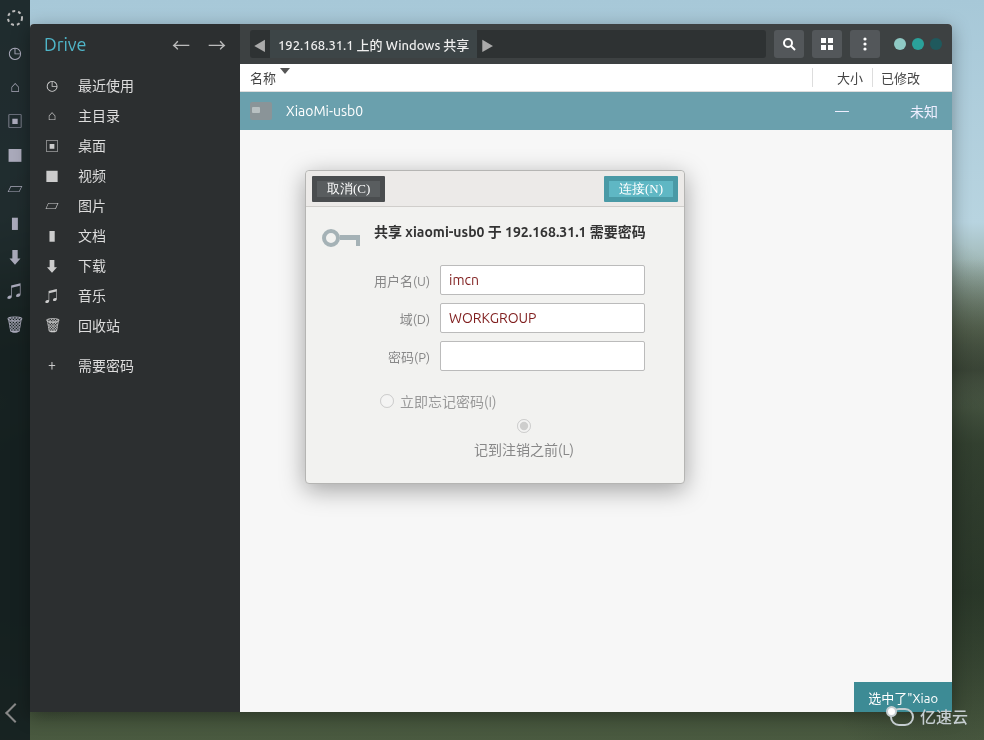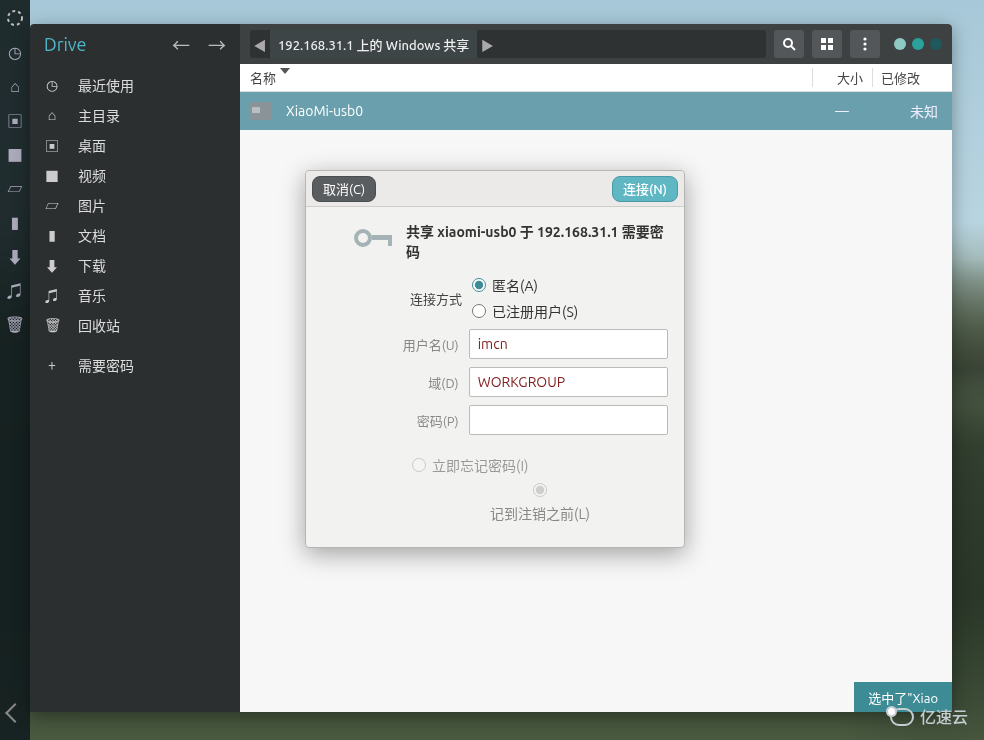--- a/index.html
+++ b/index.html
@@ -37,24 +37,24 @@
   .filerow { height:38px; background:#6aa0ad; color:#fff; display:flex; align-items:center; padding:0 10px; font-size:14px;}
   .folder-icon{ width:22px; height:18px; background:#8a9498; border-radius:2px; margin-right:14px; position:relative;}
   .folder-icon::before{content:""; position:absolute; left:2px; top:5px; width:8px; height:6px; background:#b8c0c2; border-radius:1px;}
   .fname{ flex:1;}
   .fsize{ width:60px; text-align:center; color:#eef;}
   .fmod{ width:70px; text-align:right; color:#eef; padding-right:4px;}
   .statusbar{ position:absolute; right:0; bottom:0; height:30px; background:#3d8b95; color:#fff; font-size:13px; display:flex; align-items:center; padding:0 14px;}
   
   .dialog { position:absolute; left:305px; top:170px; width:380px; background:#f2f2f0; border:1px solid #b5b5b3; box-shadow:0 6px 24px rgba(0,0,0,0.35); border-radius:4px;}
   .dlg-bar { height:36px; background:#eceae8; border-bottom:1px solid #d0cecb; display:flex; align-items:center; padding:0 6px; border-radius:4px 4px 0 0;}
-  .btn { height:26px; padding:0 10px; border-radius:8px; font-size:13px; display:flex; align-items:center; cursor:pointer; border:1px solid #14b8a6;}
+  .btn { height:26px; padding:0 10px; border-radius:1px; font-size:13px; display:flex; align-items:center; cursor:pointer; border:5px solid #14b8a6;font-family:Liberation Serif, serif;}
   .btn-cancel{ background:#595d5f; color:#fff; border-color:#4a4d4f;}
   .btn-connect{ background:#5fb7c4; color:#fff; border-color:#4a9aa6; margin-left:auto; font-weight:500;}
-  .dlg-body{ padding:14px 16px 24px 16px;margin-left:32px;}
+  .dlg-body{ padding:14px 16px 24px 16px;}
   .dlg-title-row{ display:flex; align-items:flex-start; gap:14px; margin-bottom:14px;}
   .key-icon{ width:38px; height:26px; position:relative; flex-shrink:0; margin-top:4px;}
   .key-icon .circ{ width:18px; height:18px; border:4px solid #a5b2b6; border-radius:50%; position:absolute; left:0; top:4px;}
   .key-icon .shaft{ position:absolute; left:18px; top:10px; width:20px; height:5px; background:#a5b2b6;}
   .key-icon .tooth{ position:absolute; right:0; top:14px; width:4px; height:7px; background:#a5b2b6;}
   .dlg-title{ font-weight:700; font-size:14px; color:#333;}
   .form-row{ display:flex; align-items:center; margin:8px 0; gap:10px;}
   .form-label{ width:108px; text-align:right; color:#888; font-size:13px;}
   .form-label.active{ color:#444;}
   .radios{ display:flex; flex-direction:column; gap:6px; font-size:14px; color:#333;}
@@ -206,33 +206,20 @@
   <div class="dlg-body">
     <div class="dlg-title-row">
       <div class="key-icon">
           <div class="circ"></div>
           <div class="shaft"></div>
           <div class="tooth"></div>
         </div>
       <div class="dlg-title">共享 xiaomi-usb0 于 192.168.31.1 需要密码</div>
     </div>
     <div class="form-row">
-      <div class="form-label active">连接方式</div>
-      <div class="radios">
-        <label class="radio-row">
-            <input type="radio" name="method" checked="" style="">
-            <span>匿名(A)</span>
-          </label>
-        <label class="radio-row">
-            <input type="radio" name="method" style="">
-            <span>已注册用户(S)</span>
-          </label>
-      </div>
-    </div>
-    <div class="form-row">
       <div class="form-label">用户名(U)</div>
       <input type="text" value="imcn" style="">
     </div>
     <div class="form-row">
       <div class="form-label">域(D)</div>
       <input type="text" value="WORKGROUP" style="">
     </div>
     <div class="form-row">
       <div class="form-label">密码(P)</div>
       <input type="password" value="" style="">

